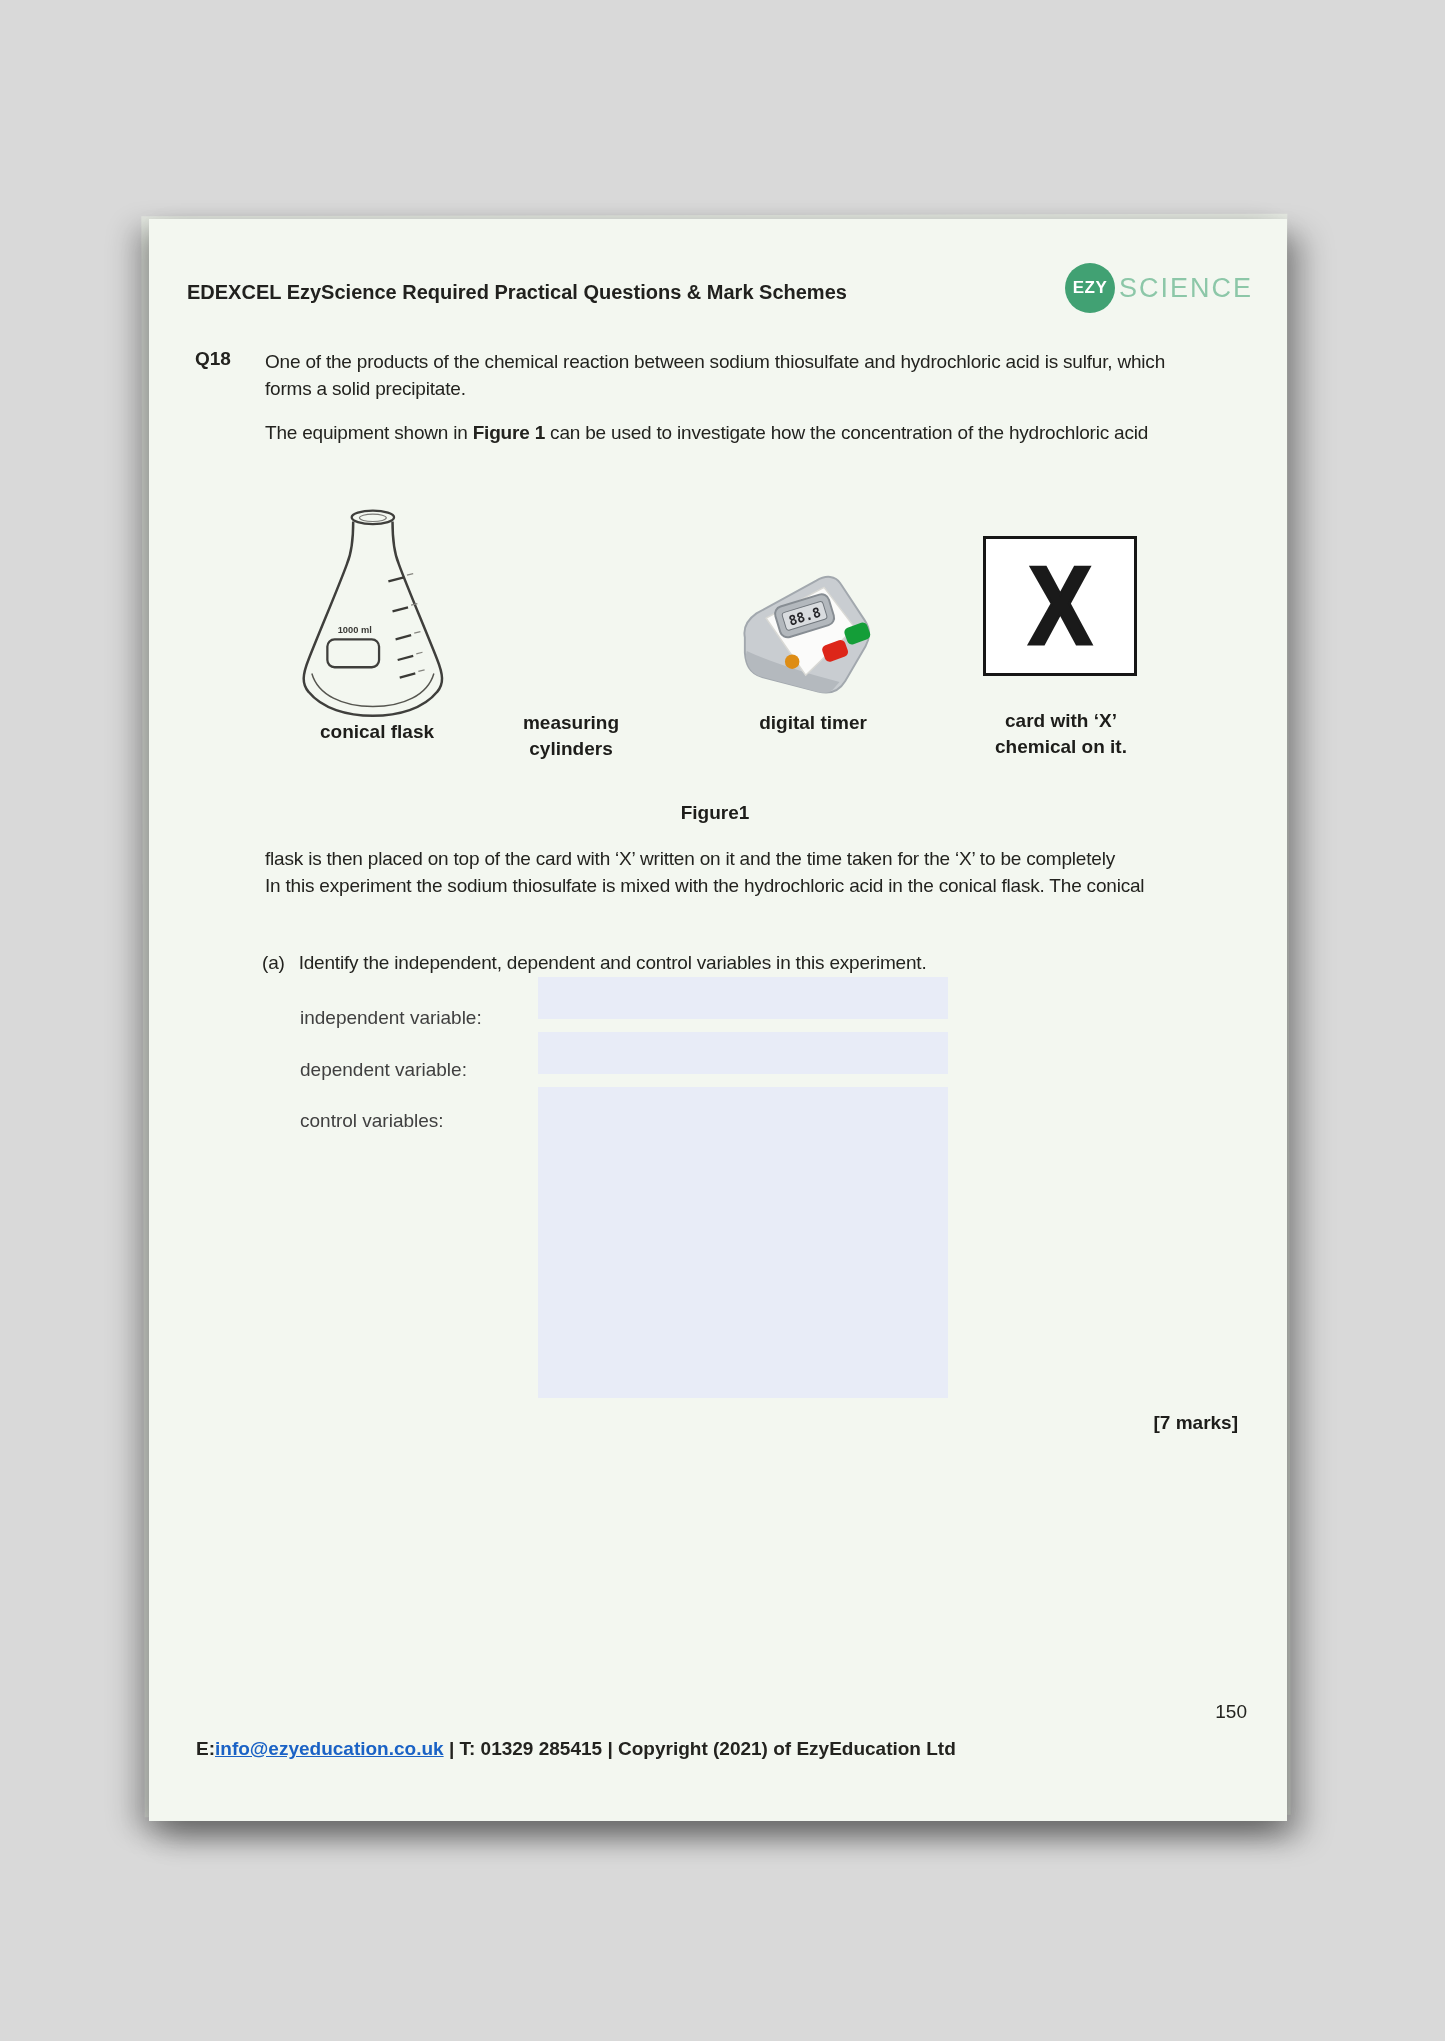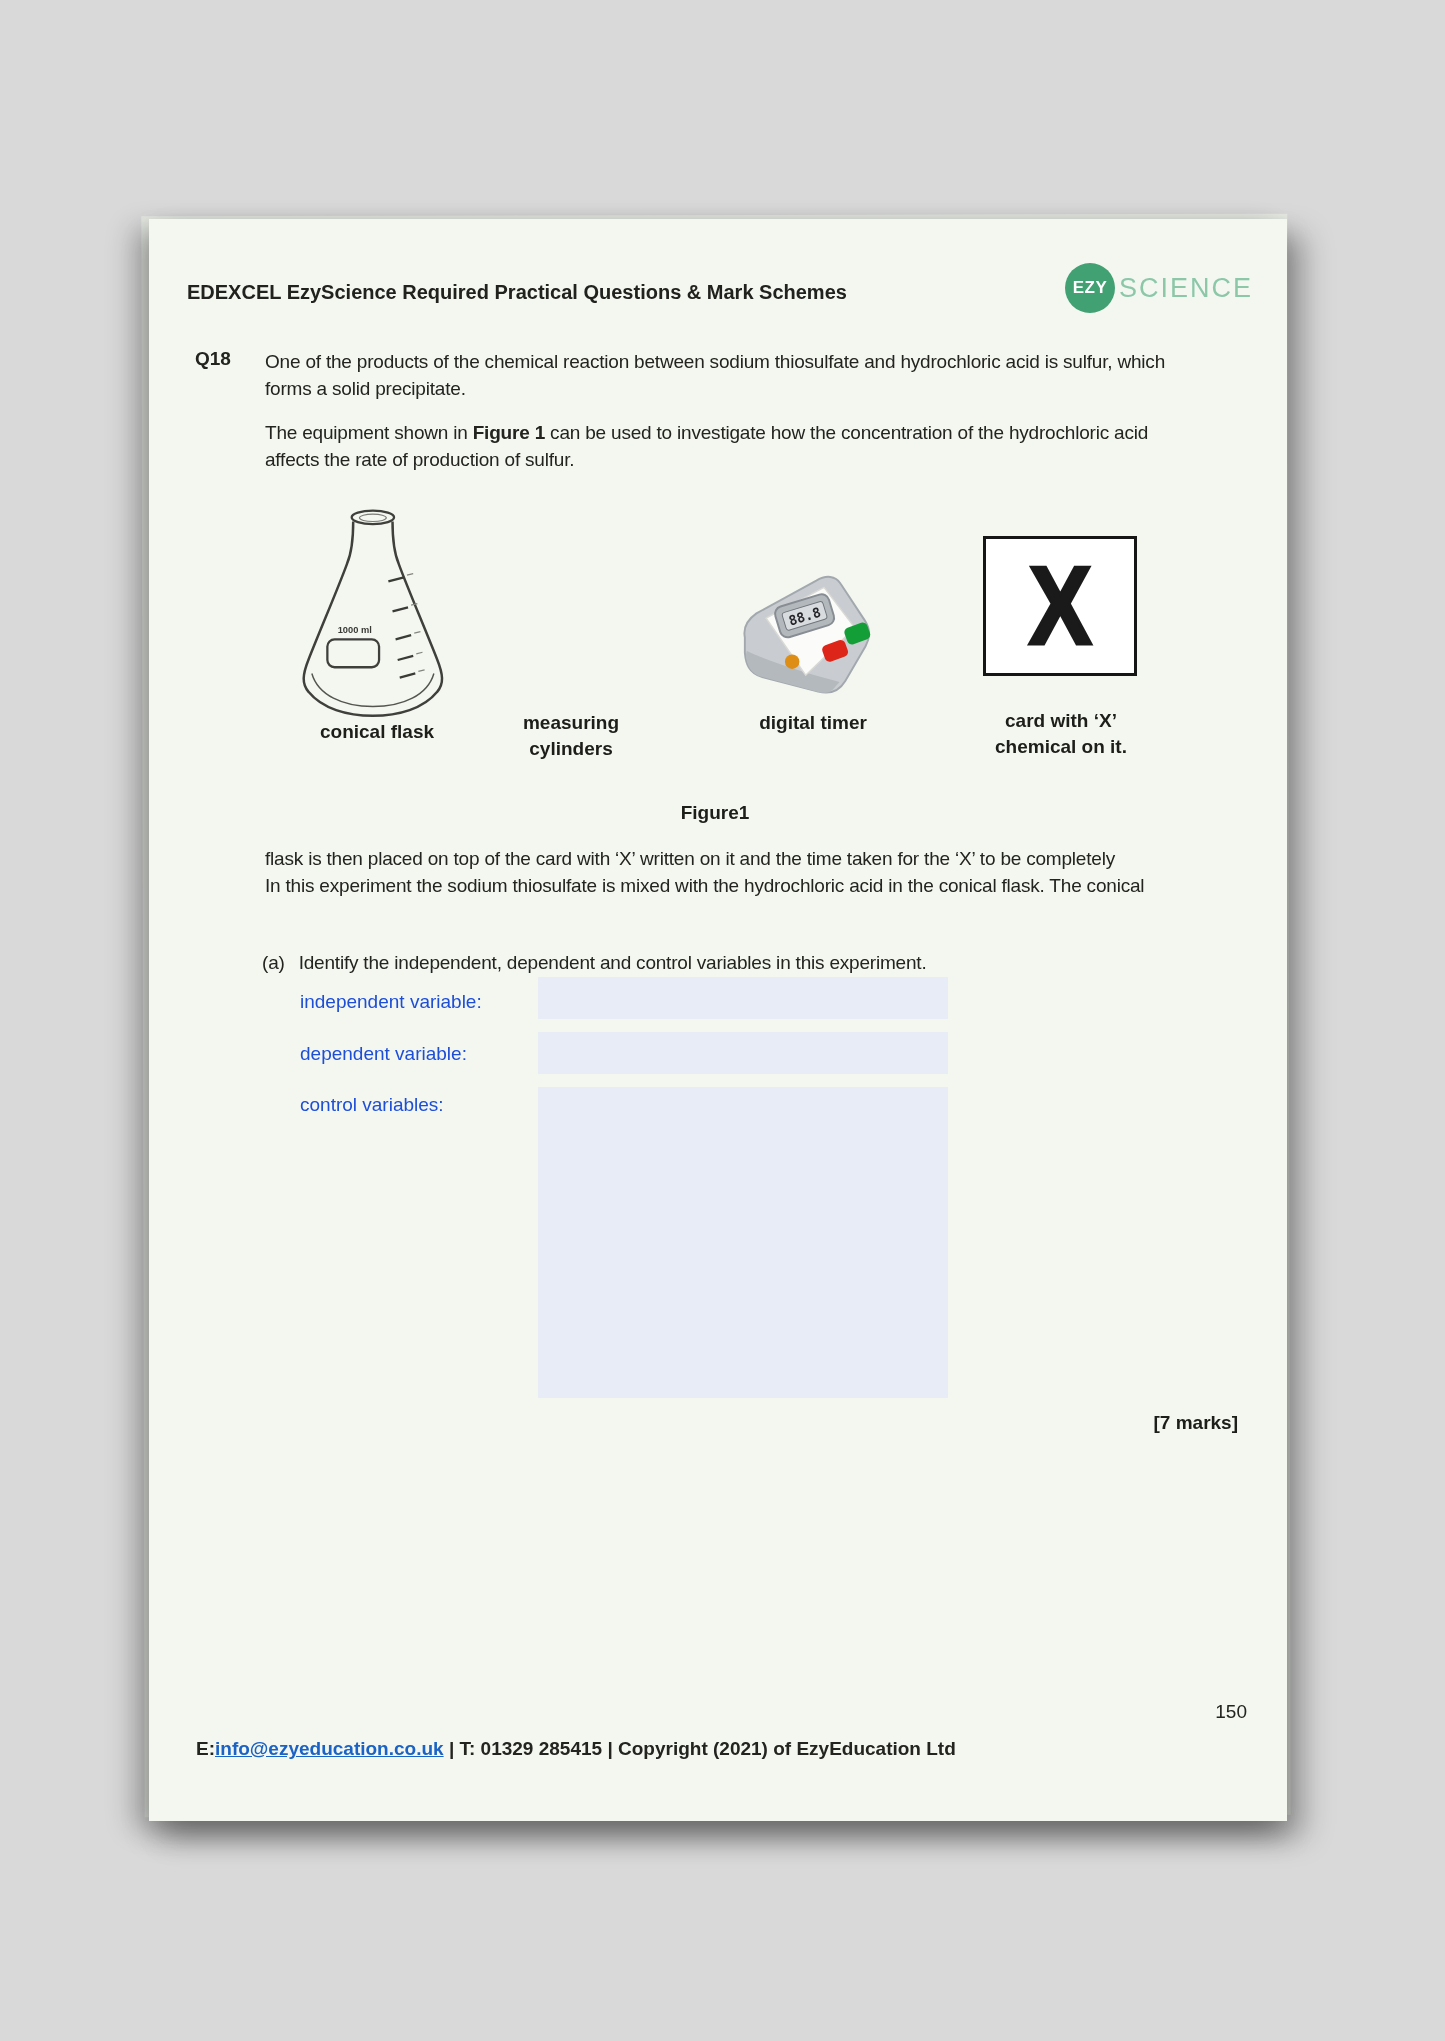--- a/index.html
+++ b/index.html
@@ -48,21 +48,21 @@
   .label-flask { left:149px; top:500px; width:158px; }
   .label-cyl   { left:356px; top:491px; width:132px; }
   .label-timer { left:584px; top:491px; width:160px; }
   .label-card  { left:834px; top:489px; width:156px; }
 
   .figure-caption { left:116px; top:583px; width:900px; text-align:center; font-size:19px; font-weight:700; color:#1d1d1a; }
 
   .part-a { left:113px; top:733px; display:flex; gap:14px; position:absolute; }
   .part-a span { position:static; font-size:19px; color:#23231f; letter-spacing:-0.2px; white-space:nowrap; }
 
-  .var-label { font-size:19px; color:#1d4ed8; white-space:nowrap; }
+  .var-label { font-size:19px; color:#404040; white-space:nowrap;margin-top:16px; }
   .lab1 { left:151px; top:772px; }
   .lab2 { left:151px; top:824px; }
   .lab3 { left:151px; top:875px; }
 
   .answer-box { left:389px; width:410px; background:#e8ecf7; border:none; outline:none;
                 font-family:"Liberation Sans", sans-serif; font-size:18px; color:#23231f; padding:4px 8px; }
   .box1 { top:758px; height:42px; }
   .box2 { top:813px; height:42px; }
   .box3 { top:868px; height:311px; resize:none; }
 
@@ -92,21 +92,20 @@
 
     <div class="qnum">Q18</div>
 
     <div class="para1">
       <div class="bodyline">One of the products of the chemical reaction between sodium thiosulfate and hydrochloric acid is sulfur, which</div>
       <div class="bodyline">forms a solid precipitate.</div>
     </div>
 
     <div class="para2">
       <div class="bodyline"><span class="b" style="font-weight:400">The equipment shown in </span><span class="b">Figure 1</span><span class="b" style="font-weight:400"> can be used to investigate how the concentration of the hydrochloric acid</span></div>
-      <div class="bodyline">affects the rate of production of sulfur.</div>
     </div>
 
     <svg class="flask-img" viewBox="0 0 150 205" fill="none">
       <path d="M52,13 C52,28 51,42 46,54 C38,76 20,118 9,146 C3,161 2,170 9,178 C22,194 46,201 71,201 C96,201 120,194 133,178 C140,170 139,161 133,146 C122,118 104,76 96,54 C91,42 90,28 90,13" stroke="#3f3f3c" stroke-width="2.4"></path>
       <ellipse cx="71" cy="9" rx="20.5" ry="6.5" stroke="#3f3f3c" stroke-width="2.2"></ellipse>
       <ellipse cx="71" cy="9.5" rx="13" ry="3.6" stroke="#7a7a76" stroke-width="1.1"></ellipse>
       <path d="M12,160 C18,181 42,192 71,192 C100,192 124,181 130,160" stroke="#55554f" stroke-width="1.4"></path>
       <g stroke="#3a3a36" stroke-width="2.2">
         <path d="M86,71 L101,67"></path>
           <path d="M90,100 L105,96"></path>

